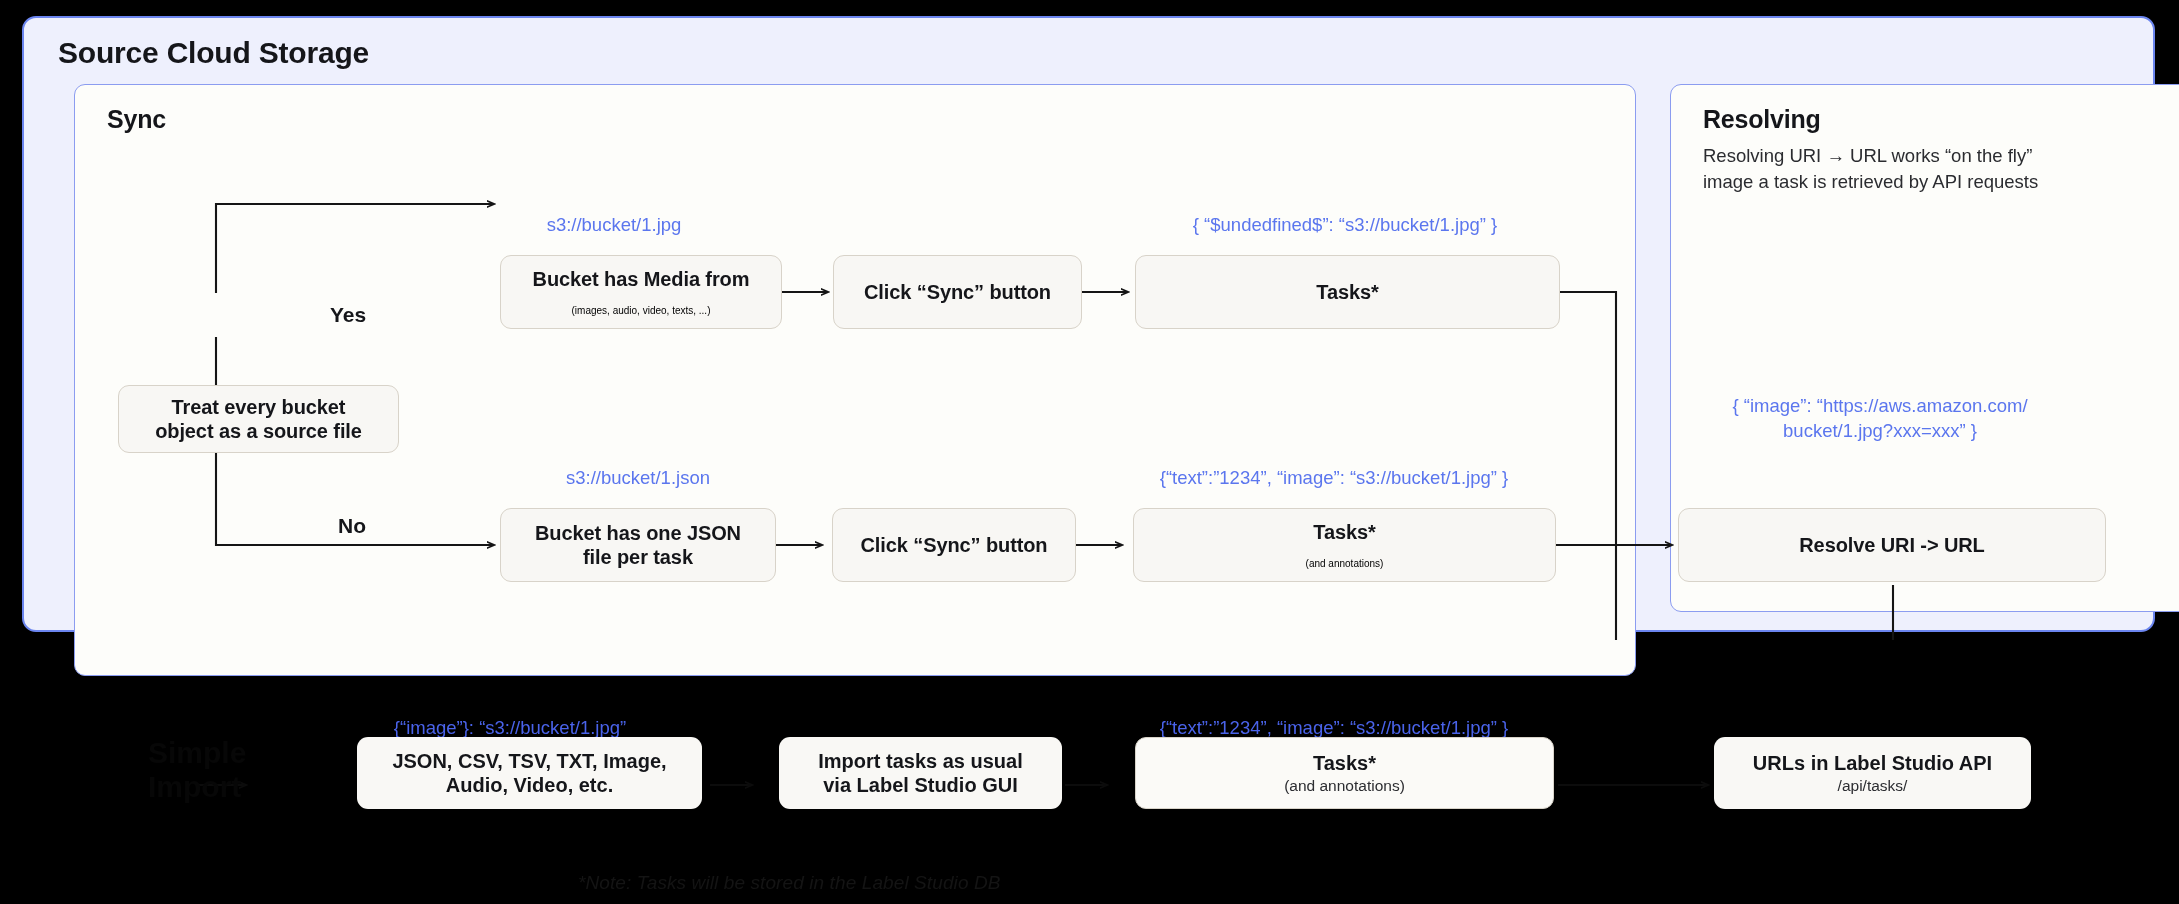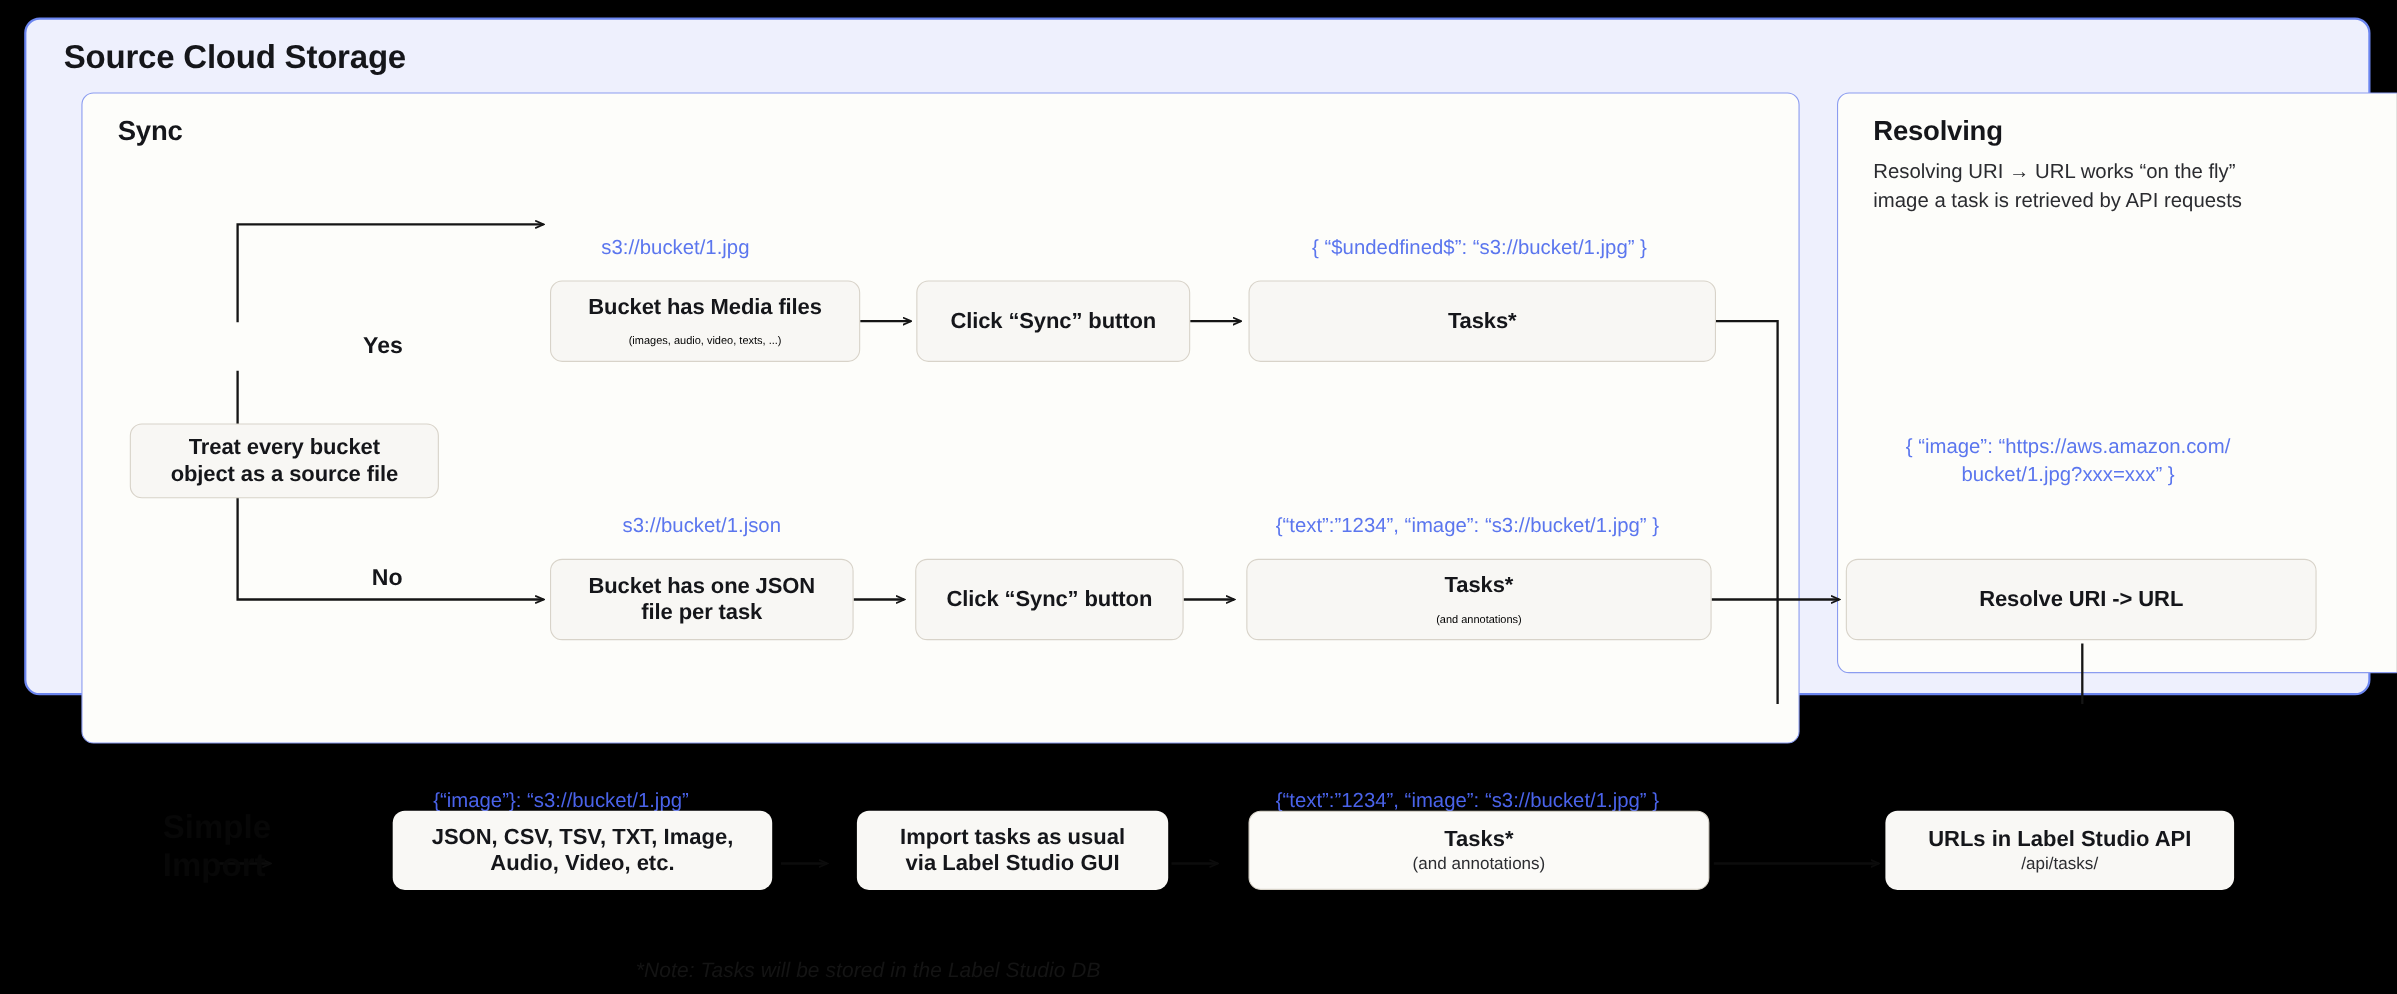--- a/index.html
+++ b/index.html
@@ -232,21 +232,21 @@
 object as a source file</div>
 </div>
 
 <div class="branch-label" style="left:330px; top:303px;">Yes</div>
 
 <div class="branch-label" style="left:338px; top:514px;">No</div>
 
 <div class="blue-label" style="left:452px; top:213px; width:324px;">s3://bucket/1.jpg</div>
 
 <div class="fbox" style="left:500px; top:255px; width:282px; height:74px;">
-  <div class="main" style="white-space:pre-line;">Bucket has Media files</div>
+  <div class="main" style="white-space:pre-line;">Bucket has Media from</div>
   <div class="sub">(images, audio, video, texts, ...)</div>
 </div>
 
 <div class="fbox" style="left:833px; top:255px; width:249px; height:74px;">
   <div class="main">Click “Sync” button</div>
 </div>
 
 <div class="blue-label" style="left:1095px; top:213px; width:500px;">{ “$undedfined$”: “s3://bucket/1.jpg” }</div>
 
 <div class="fbox" style="left:1135px; top:255px; width:425px; height:74px;">

